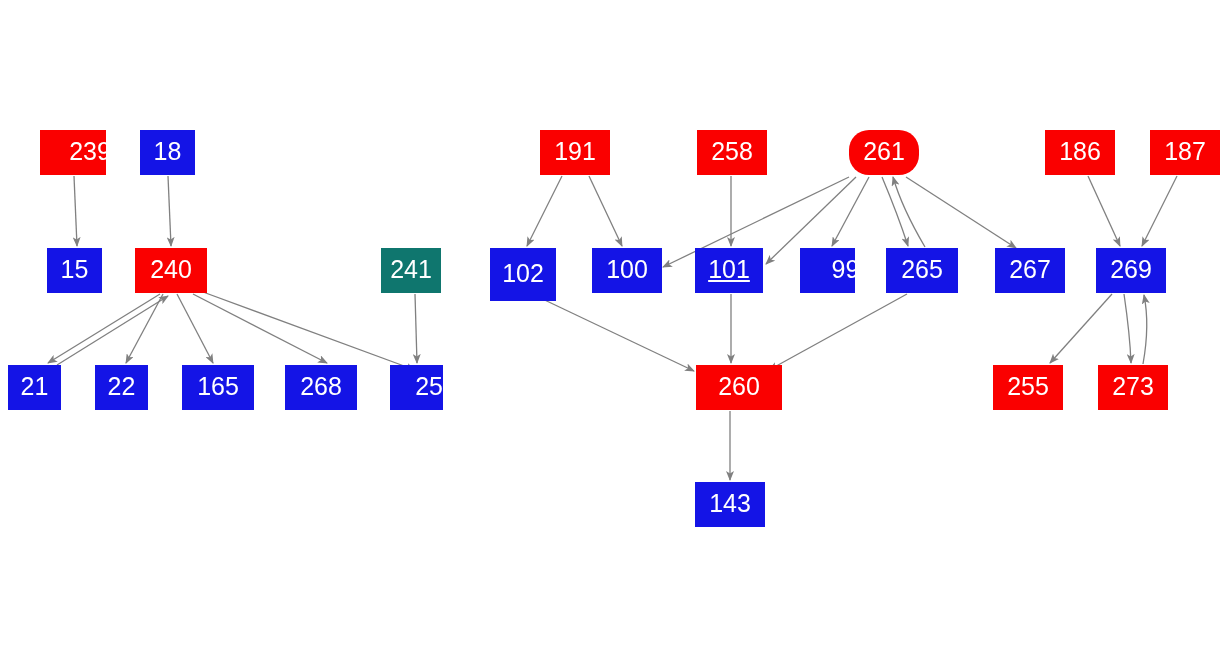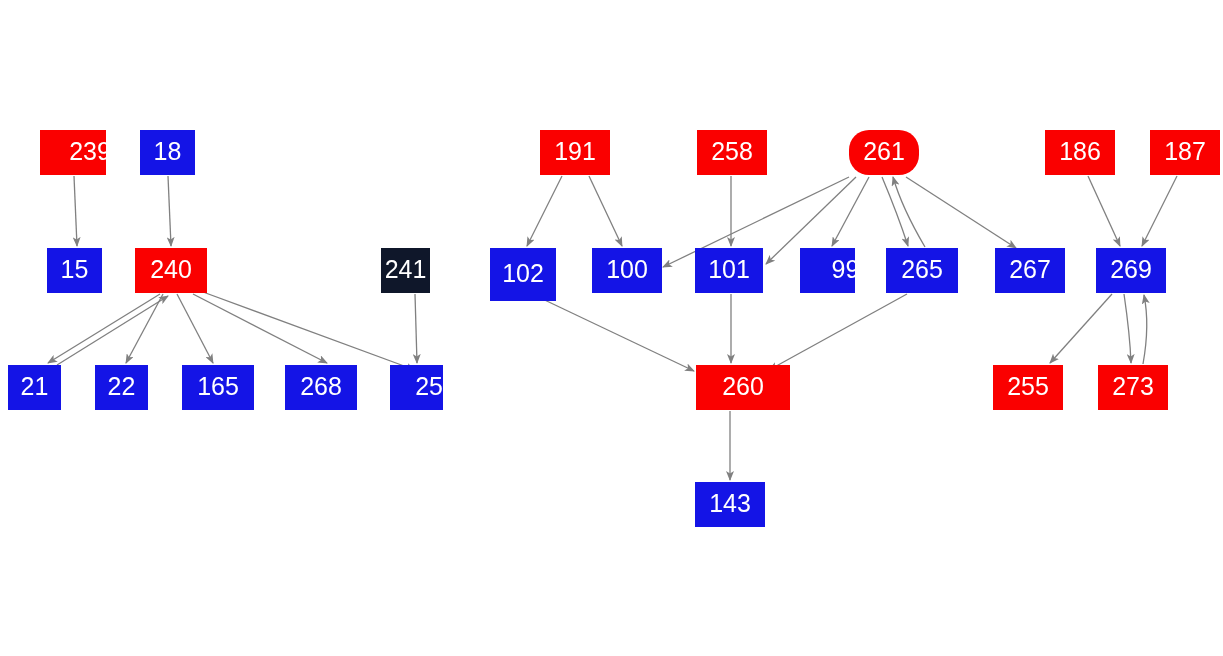--- a/index.html
+++ b/index.html
@@ -106,30 +106,30 @@
       </div>
       <div class="graph-node" style="left: 1150px; top: 130px; width: 70px; height: 45px; background: rgb(250, 0, 0);">
         <span class="node-label">187</span>
       </div>
       <div class="graph-node" style="left: 47px; top: 248px; width: 55px; height: 45px; background: rgb(20, 20, 230);">
         <span class="node-label">15</span>
       </div>
       <div class="graph-node" style="left: 135px; top: 248px; width: 72px; height: 45px; background: rgb(250, 0, 0);">
         <span class="node-label">240</span>
       </div>
-      <div class="graph-node" style="left: 381px; top: 248px; width: 49px; height: 45px; background: #0f172a;">
+      <div class="graph-node" style="left: 381px; top: 248px; width: 60px; height: 45px; background: #0f766e;">
         <span class="node-label">241</span>
       </div>
       <div class="graph-node" style="left: 490px; top: 248px; width: 66px; height: 53px; background: rgb(20, 20, 230);">
         <span class="node-label">102</span>
       </div>
       <div class="graph-node" style="left: 592px; top: 248px; width: 70px; height: 45px; background: rgb(20, 20, 230);">
         <span class="node-label">100</span>
       </div>
-      <div class="graph-node" style="left: 695px; top: 248px; width: 68px; height: 45px; background: rgb(20, 20, 230);">
+      <div class="graph-node" style="left: 695px; top: 248px; width: 68px; height: 45px; background: rgb(20, 20, 230); text-decoration: underline;">
         <span class="node-label">101</span>
       </div>
       <div class="graph-node" style="left: 800px; top: 248px; width: 55px; height: 45px; background: rgb(20, 20, 230); padding-left: 36px;">
         <span class="node-label">99</span>
       </div>
       <div class="graph-node" style="left: 886px; top: 248px; width: 72px; height: 45px; background: rgb(20, 20, 230);">
         <span class="node-label">265</span>
       </div>
       <div class="graph-node" style="left: 995px; top: 248px; width: 70px; height: 45px; background: rgb(20, 20, 230);">
         <span class="node-label">267</span>
@@ -145,21 +145,21 @@
       </div>
       <div class="graph-node" style="left: 182px; top: 365px; width: 72px; height: 45px; background: rgb(20, 20, 230);">
         <span class="node-label">165</span>
       </div>
       <div class="graph-node" style="left: 285px; top: 365px; width: 72px; height: 45px; background: rgb(20, 20, 230);">
         <span class="node-label">268</span>
       </div>
       <div class="graph-node" style="left: 390px; top: 365px; width: 53px; height: 45px; background: rgb(20, 20, 230); justify-content: flex-end;">
         <span class="node-label">25</span>
       </div>
-      <div class="graph-node" style="left: 696px; top: 365px; width: 94px; height: 45px; background: rgb(250, 0, 0);">
+      <div class="graph-node" style="left: 696px; top: 365px; width: 86px; height: 45px; background: rgb(250, 0, 0);">
         <span class="node-label">260</span>
       </div>
       <div class="graph-node" style="left: 993px; top: 365px; width: 70px; height: 45px; background: rgb(250, 0, 0);">
         <span class="node-label">255</span>
       </div>
       <div class="graph-node" style="left: 1098px; top: 365px; width: 70px; height: 45px; background: rgb(250, 0, 0);">
         <span class="node-label">273</span>
       </div>
       <div class="graph-node" style="left: 695px; top: 482px; width: 70px; height: 45px; background: rgb(20, 20, 230);">
         <span class="node-label">143</span>

